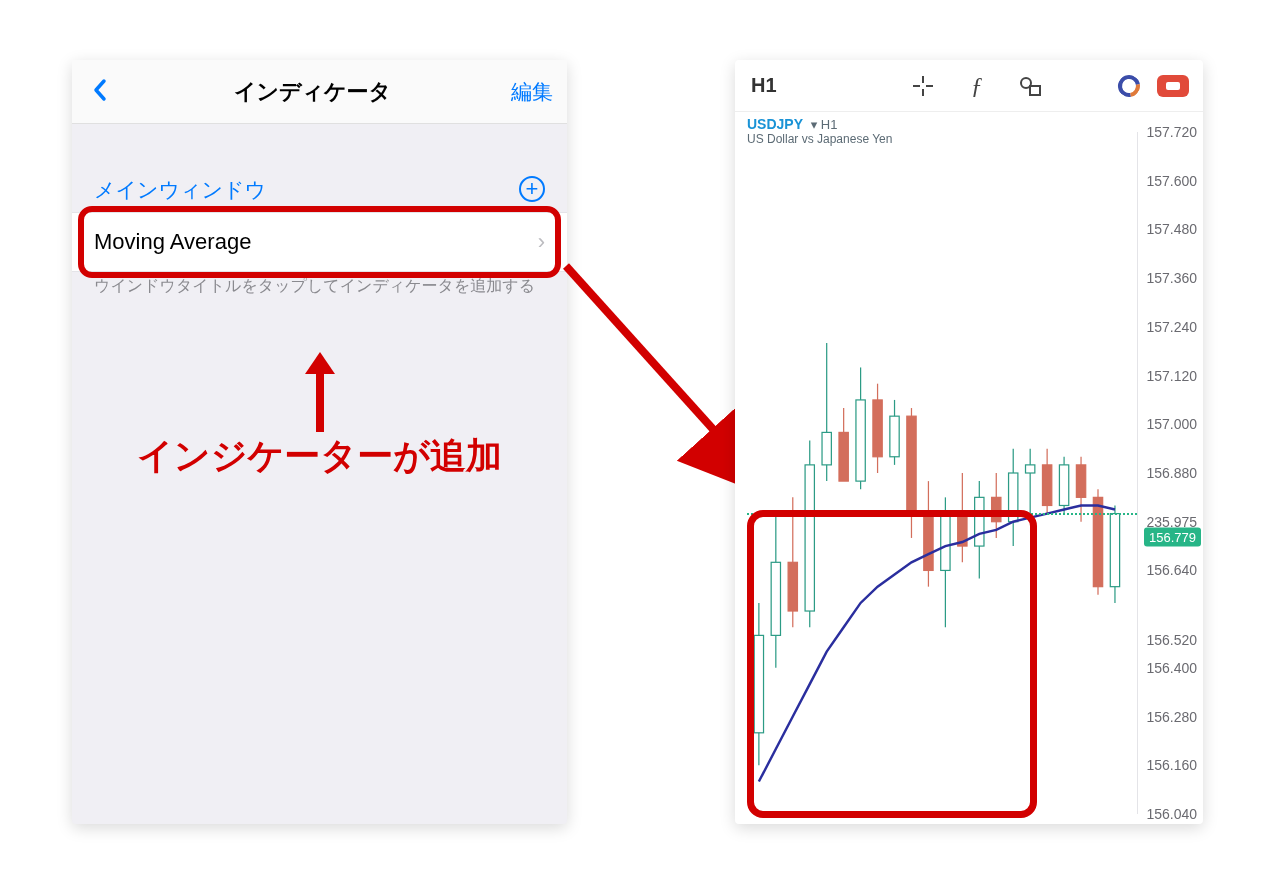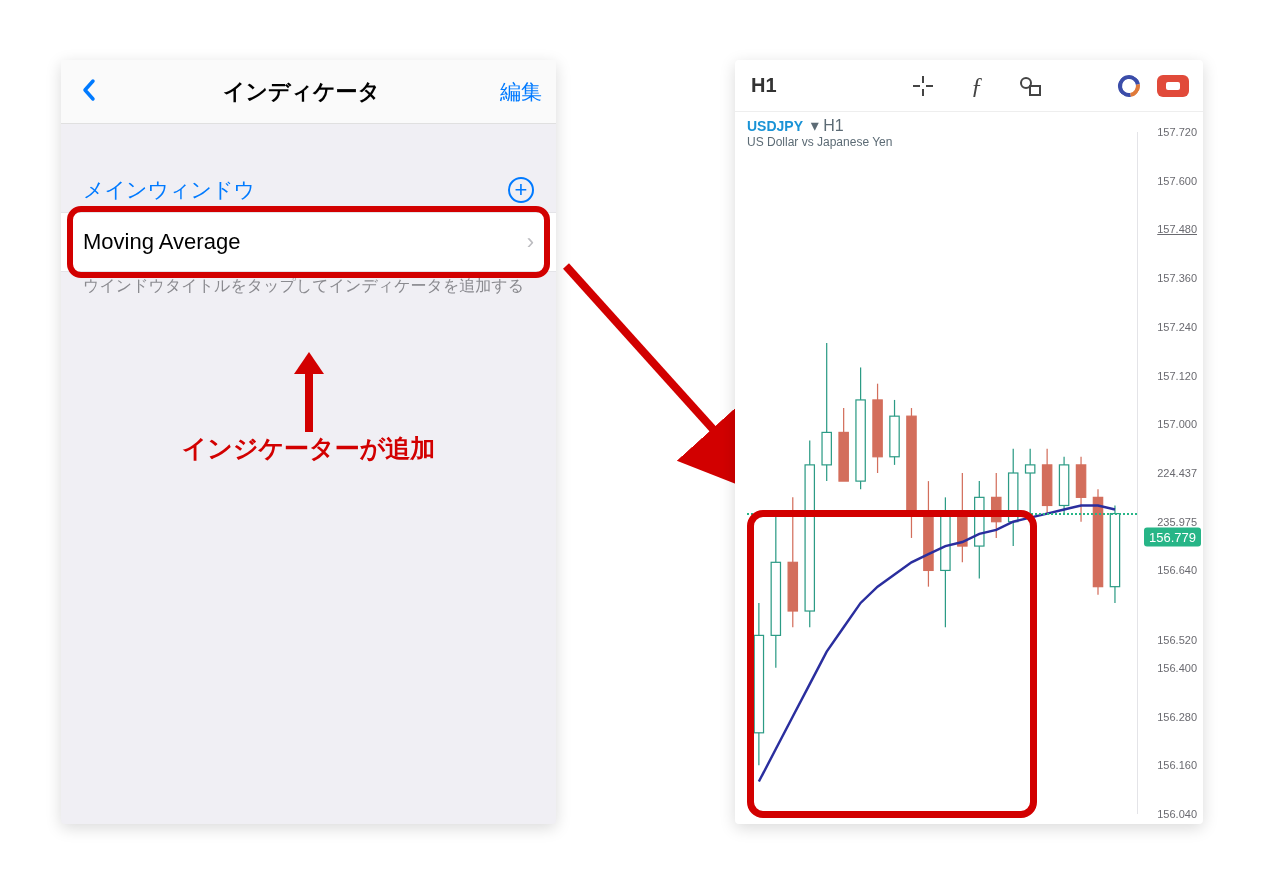--- a/index.html
+++ b/index.html
@@ -8,21 +8,21 @@
     font-family: -apple-system, "Hiragino Sans", "Hiragino Kaku Gothic ProN", sans-serif;
     width: 1268px;
     height: 874px;
     position: relative;
   }
   .stage { position: relative; width: 100%; height: 100%; }
 
   
   .phone-left {
     position: absolute;
-    left: 61px;
+    left: 72px;
     top: 60px;
     width: 495px;
     height: 764px;
     background: #f0eff4;
     border-radius: 4px;
     box-shadow: 0 4px 16px rgba(0,0,0,0.15);
   }
   .nav-bar {
     height: 64px;
     background: #fafafa;
@@ -32,21 +32,21 @@
     padding: 0 14px;
     border-bottom: 1px solid #e0e0e0;
   }
   .nav-back { color:#007aff; font-size: 30px; font-weight: 600; padding: 0 6px; cursor: pointer; }
   .nav-title { flex:1; text-align:center; font-size:22px; font-weight:700; color:#000; }
   .nav-edit { color:#007aff; font-size:21px; font-weight:500; cursor:pointer; }
 
   .section { margin-top: 52px; }
 
   .section-header {
-    display:flex; align-items:center; justify-content:space-between;
+    display:flex; justify-content:space-between;
     padding: 0 22px 8px 22px;
   }
   .section-header span.lbl { color:#007aff; font-size:21px; font-weight:500; }
   .plus-icon { width:26px; height:26px; border:2.5px solid #007aff; border-radius:50%;
                display:flex; align-items:center; justify-content:center; color:#007aff;
                font-size:22px; line-height:1; cursor:pointer; font-weight:500; }
 
   .row-wrap { position: relative; }
   .row {
     background:#fff; height:60px; display:flex; align-items:center;
@@ -59,21 +59,21 @@
 
   .row-hl {
     position:absolute; left:6px; right:6px; top:-6px; height:72px;
     border:6px solid #d20000; border-radius:14px; pointer-events:none;
   }
 
   .hint { padding: 4px 22px; font-size:16px; color:#8a8a8f; }
 
   .callout {
     position:absolute; left:50%; transform:translateX(-50%);
-    top:372px; color:#d20000; font-size:25px; font-weight:800;
+    top:372px; color:#d20000; font-size:36px; font-weight:800;
     text-align:left; white-space:nowrap;
   }
   .callout-arrow {
     position:absolute; left:50%; transform:translateX(-50%);
     top:296px; width:0; height:0;
   }
   .callout-arrow::before{
     content:""; position:absolute; left:-4px; top:14px; width:8px; height:62px;
     background:#d20000;
   }
@@ -99,27 +99,27 @@
              color:#444; cursor:pointer; }
   .tb-right { margin-left:auto; display:flex; gap:16px; align-items:center;}
   .donut { width:22px; height:22px; border-radius:50%; border:4px solid #3b4da9;
            border-right-color:#e07a3a; transform:rotate(35deg);}
   .trade-btn { width:32px; height:22px; border-radius:6px; background:#e14a3a;
                display:flex; align-items:center; justify-content:center;}
   .trade-btn span{ width:14px; height:8px; background:#fff; border-radius:2px;}
 
   .chart-header { padding:4px 12px 2px 12px; }
   .sym { color:#1a93d6; font-size:14px; font-weight:700; }
-  .sym small{ color:#5c6b75; font-weight:500; font-size:16px; margin-left:4px;}
+  .sym small{ color:#5c6b75; font-weight:500; font-size:13px; margin-left:4px;}
   .desc { font-size:12px; color:#5c6b75; }
 
   .chart-area { position:relative; height:calc(100% - 52px); }
   .y-axis { position:absolute; right:0; top:20px; bottom:10px; width:66px;
             border-left:1px solid #e4e4e8; }
-  .y-tick { position:absolute; right:6px; font-size:11px; color:#6a6a70;
+  .y-tick { position:absolute; right:6px; font-size:14px; color:#6a6a70;
             transform:translateY(-50%); }
 
   .price-tag {
     position:absolute; right:2px; background:#27b587; color:#fff;
     font-size:13px; padding:2px 5px; border-radius:3px;
     transform:translateY(-50%);
   }
   .price-line {
     position:absolute; left:12px; right:66px; height:0;
     border-top:2px dotted #27b587;
@@ -278,26 +278,26 @@
             <path d="M11.565217391304346 647.6190476190427 L28.08695652173913 615.2380952380969 L44.608695652173914 582.8571428571396 L61.130434782608695 550.4761904761823 L77.65217391304347 518.0952380952365 L94.17391304347825 493.80952380952135 L110.69565217391303 469.5238095238063 L127.21739130434781 453.3333333333333 L143.7391304347826 441.19047619047575 L160.26086956521738 429.0476190476182 L176.78260869565216 420.9523809523761 L193.30434782608694 412.85714285714533 L209.82608695652172 408.80952380951845 L226.3478260869565 400.71428571428777 L242.86956521739128 396.6666666666609 L259.39130434782606 388.5714285714302 L275.9130434782608 384.5238095238033 L292.4347826086956 380.476190476188 L308.9565217391304 376.42857142857264 L325.4782608695652 372.38095238094576 L341.99999999999994 372.38095238094576 L358.52173913043475 376.42857142857264 " fill="none" stroke="#2a2e9e" stroke-width="2.4"></path>
           </svg>
       </div>
 
       <div class="price-line" id="price-line" style="top: 400.881px;"></div>
 
       <div class="y-axis" id="y-axis">
         <div class="price-tag" id="price-tag" style="top: calc(56.0119%); margin-top: 23px;">156.779</div>
       <div class="y-tick" style="top: calc(0%);">157.720</div>
           <div class="y-tick" style="top: calc(7.14286%);">157.600</div>
-          <div class="y-tick" style="top: calc(14.2857%); text-decoration: underline;">157.480</div>
+          <div class="y-tick" style="top: calc(14.2857%);">157.480</div>
           <div class="y-tick" style="top: calc(21.4286%);">157.360</div>
           <div class="y-tick" style="top: calc(28.5714%);">157.240</div>
           <div class="y-tick" style="top: calc(35.7143%);">157.120</div>
           <div class="y-tick" style="top: calc(42.8571%);">157.000</div>
-          <div class="y-tick" style="top: calc(50%);">224.437</div>
+          <div class="y-tick" style="top: calc(50%);">156.880</div>
           <div class="y-tick" style="top: calc(57.1429%);">235.975</div>
           <div class="y-tick" style="top: calc(64.2857%);">156.640</div>
           <div class="y-tick" style="top: calc(71.4286%); margin-top: 21px;">156.520</div>
           <div class="y-tick" style="top: calc(78.5714%);">156.400</div>
           <div class="y-tick" style="top: calc(85.7143%);">156.280</div>
           <div class="y-tick" style="top: calc(92.8571%);">156.160</div>
           <div class="y-tick" style="top: calc(100%);">156.040</div>
         </div>
 
       <div class="chart-hl" style="left:12px; top:398px; width:290px; height:308px;"></div>

